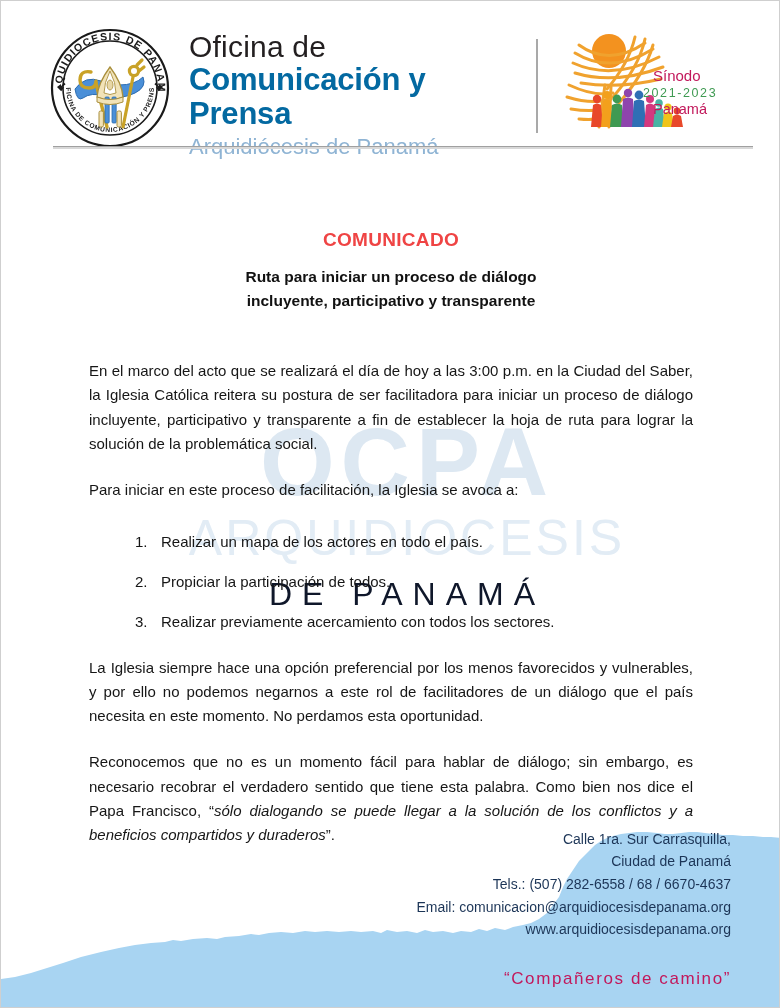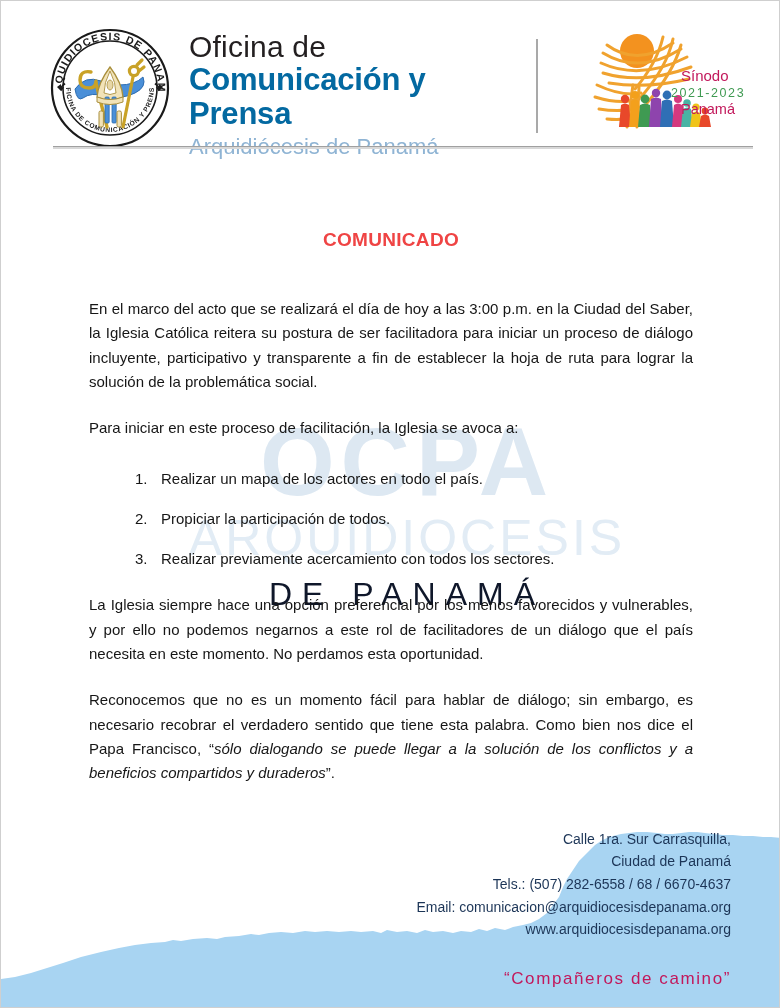--- a/index.html
+++ b/index.html
@@ -94,21 +94,21 @@
   .v-divider {
     position: absolute;
     left: 535px;
     top: 38px;
     width: 2px;
     height: 94px;
     background: #a9a9a9;
   }
   .synod {
     position: absolute;
-    left: 576px;
+    left: 548px;
     top: 22px;
     width: 200px;
     height: 120px;
   }
   .h-divider {
     position: absolute;
     left: 52px;
     top: 145px;
     width: 700px;
     height: 3px;
@@ -349,20 +349,24 @@
       </svg>
     </div>
 
     <div class="h-divider"></div>
   </div>
 
   <div class="content">
 
     <div class="doc-title">COMUNICADO</div>
 
+    <div class="doc-subtitle">
+      <div>Ruta para iniciar un proceso de diálogo</div>
+      <div>incluyente, participativo y transparente</div>
+    </div>
 
     <p class="para first">En el marco del acto que se realizará el día de hoy a las 3:00 p.m. en la Ciudad del Saber, la Iglesia Católica reitera su postura de ser facilitadora para iniciar un proceso de diálogo incluyente, participativo y transparente a fin de establecer la hoja de ruta para lograr la solución de la problemática social.</p>
 
     <p class="para">Para iniciar en este proceso de facilitación, la Iglesia se avoca a:</p>
 
     <ol class="avoca">
       <li>Realizar un mapa de los actores en todo el país.</li>
       <li>Propiciar la participación de todos.</li>
       <li>Realizar previamente acercamiento con todos los sectores.</li>
     </ol>

